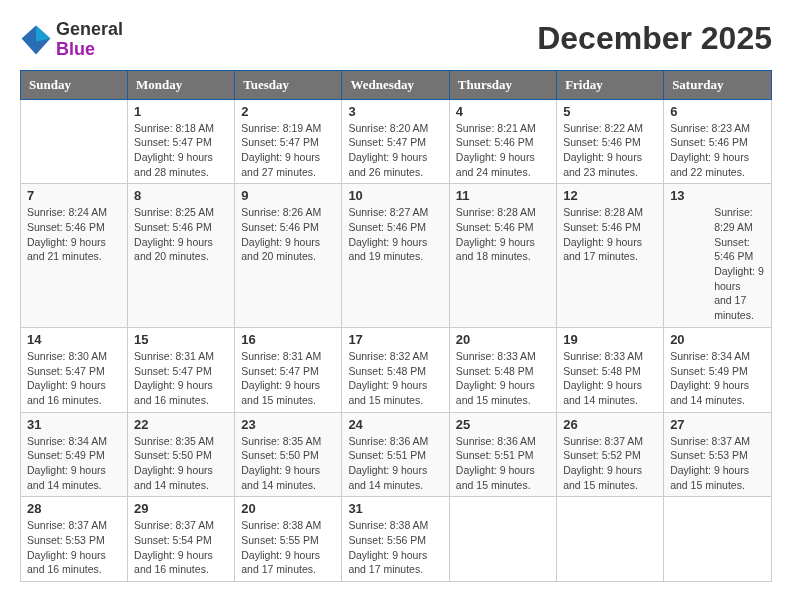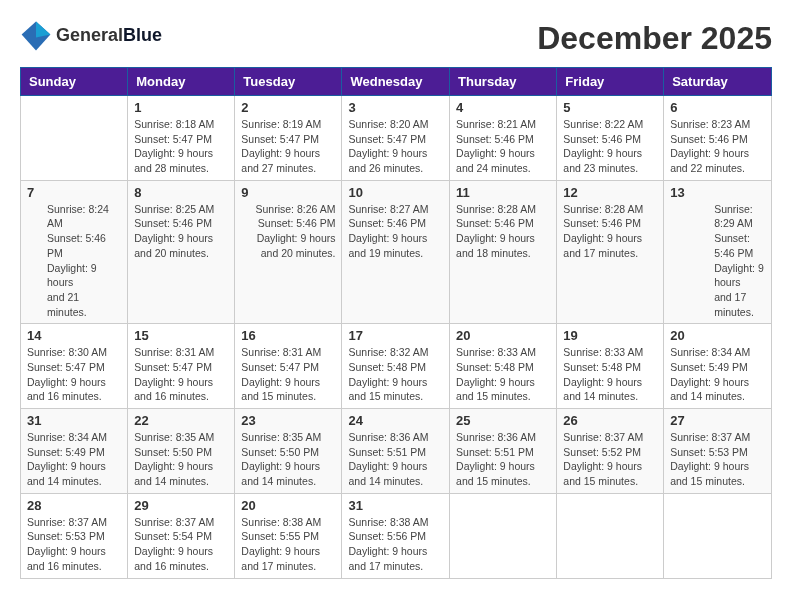--- a/index.html
+++ b/index.html
@@ -16,27 +16,27 @@
       align-items: flex-start;
       margin-bottom: 10px;
     }
     .logo {
       display: flex;
       align-items: center;
       gap: 4px;
     }
     .logo-text {
       display: flex;
-      flex-direction: row;
+      flex-direction: column;
       font-size: 18px;
       font-weight: bold;
       line-height: 1.1;
     }
     .logo-text span:first-child { color: #333; }
-    .logo-text span:last-child { color: #0f172a; }
+    .logo-text span:last-child { color: #a21caf; }
     .logo-icon {
       width: 32px;
       height: 32px;
     }
     .title-area {
       text-align: right;
     }
     .month-title {
       font-size: 32px;
       font-weight: bold;
@@ -45,26 +45,27 @@
     .location-title {
       font-size: 16px;
       color: #555;
     }
     .calendar {
       width: 100%;
       border-collapse: collapse;
       border: 1px solid #ccc;
     }
     .calendar th {
-      background: #4c1d95;
+      background: #737373;
       color: #fff;
       text-align: left;
       padding: 6px 8px;
       font-size: 13px;
       border: 1px solid #1a5da0;
+      font-family: Liberation Serif, serif;
     }
     .calendar td {
       vertical-align: top;
       border: 1px solid #ccc;
       padding: 4px 6px;
       width: 108px;
       min-height: 80px;
       font-size: 11px;
       color: #333;
       background: #fff;
@@ -161,35 +162,35 @@
           <div class="day-num">6</div>
           <div class="day-info" style="white-space: pre-line;">Sunrise: 8:23 AM
 Sunset: 5:46 PM
 Daylight: 9 hours
 and 22 minutes.</div>
         </td>
       </tr>
       <tr class="row-alt">
         <td>
           <div class="day-num">7</div>
-          <div class="day-info" style="white-space: pre-line; margin-left: 20px;">Sunrise: 8:24 AM
+          <div class="day-info" style="white-space: pre-line;">Sunrise: 8:24 AM
 Sunset: 5:46 PM
 Daylight: 9 hours
 and 21 minutes.</div>
         </td>
         <td>
           <div class="day-num">8</div>
           <div class="day-info" style="white-space: pre-line;">Sunrise: 8:25 AM
 Sunset: 5:46 PM
 Daylight: 9 hours
 and 20 minutes.</div>
         </td>
         <td>
           <div class="day-num">9</div>
-          <div class="day-info" style="white-space: pre-line; text-align: right;">Sunrise: 8:26 AM
+          <div class="day-info" style="white-space: pre-line;">Sunrise: 8:26 AM
 Sunset: 5:46 PM
 Daylight: 9 hours
 and 20 minutes.</div>
         </td>
         <td>
           <div class="day-num">10</div>
           <div class="day-info" style="white-space: pre-line;">Sunrise: 8:27 AM
 Sunset: 5:46 PM
 Daylight: 9 hours
 and 19 minutes.</div>

